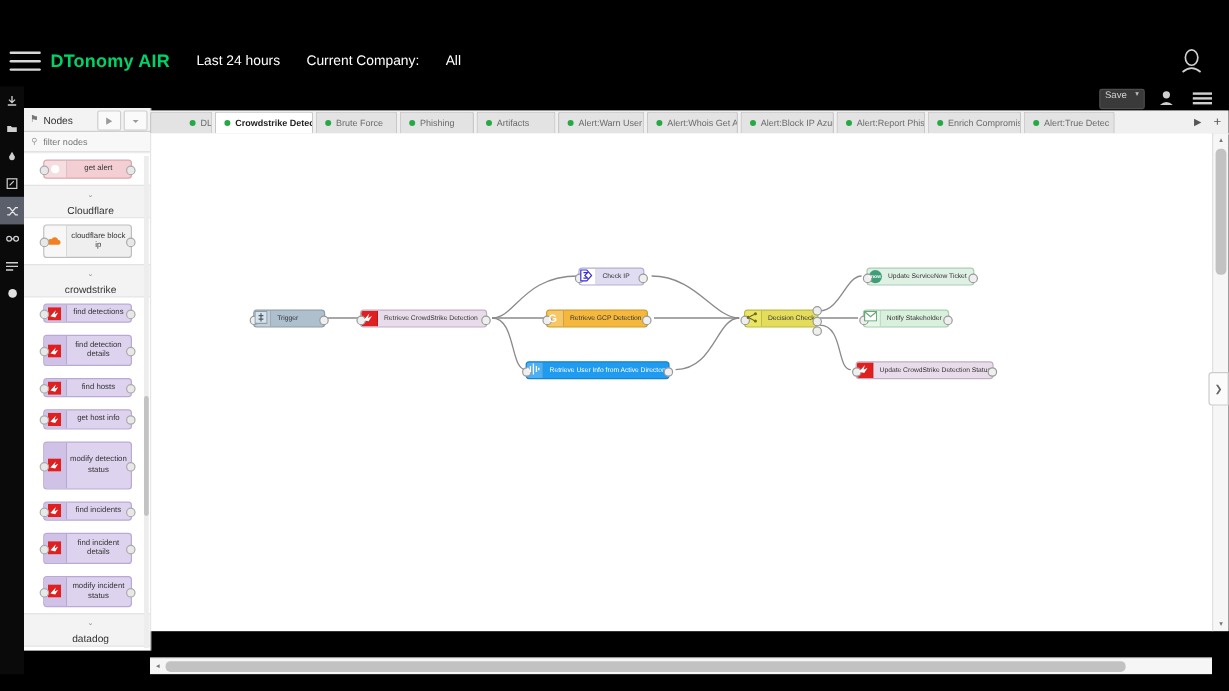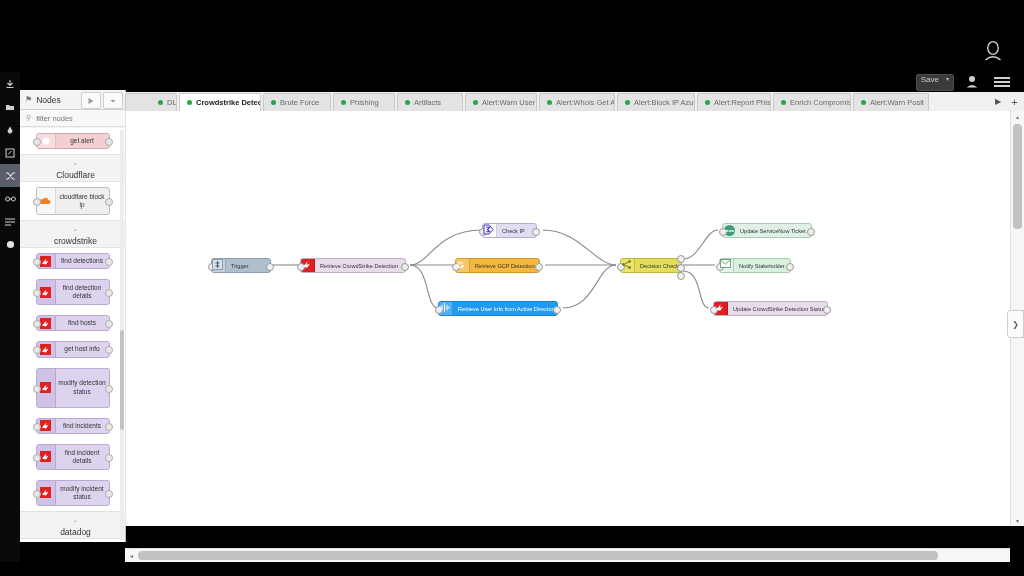--- a/index.html
+++ b/index.html
@@ -156,20 +156,31 @@
   .canvas-left-edge{position:absolute;left:125px;top:111px;width:1px;height:415px;
                     background:#e6e6e6;}
 </style>
 </head>
 <body>
 
 <div class="app">
 
   <div class="topstrip"></div>
 
+  <div class="header">
+    <div class="hamburger">
+      <i></i>
+        <i></i>
+        <i></i>
+    </div>
+    <div class="brand">DTonomy AIR</div>
+    <div class="hdr-item">Last 24 hours</div>
+    <div class="hdr-item">Current Company:</div>
+    <div class="hdr-item val">All</div>
+  </div>
   <div class="avatar-top">
     <svg width="26" height="26" viewBox="0 0 26 26">
       <ellipse cx="13" cy="10" rx="5.2" ry="6.4" fill="none" stroke="#cfcfcf" stroke-width="1.4"></ellipse>
       <path d="M5.5 22 Q13 15.5 20.5 22" fill="none" stroke="#cfcfcf" stroke-width="1.4"></path>
     </svg>
   </div>
 
   <div class="toolband"></div>
   <div class="savebtn">
     <span>Save</span>
@@ -438,21 +449,21 @@
       <div class="tab" style="width: 74px;">
         <span class="dot" style="background: rgb(40, 167, 69);"></span>
         <span>Alert:Report Phish</span>
       </div>
       <div class="tab" style="width: 78px;">
         <span class="dot" style="background: rgb(40, 167, 69);"></span>
         <span>Enrich Compromis</span>
       </div>
       <div class="tab" style="width: 76px;">
         <span class="dot" style="background: rgb(40, 167, 69);"></span>
-        <span>Alert:Warn Posit</span>
+        <span>Alert:True Detec</span>
       </div>
     </div>
   <div class="tab-nav">▶</div>
   <div class="tab-add">+</div>
 
   <div class="canvas" id="canvas">
     <svg width="885" height="415">
       <g fill="none" stroke="#8a8a8a" stroke-width="1.1">
 
         <path d="M146 154 L175 154"></path>

